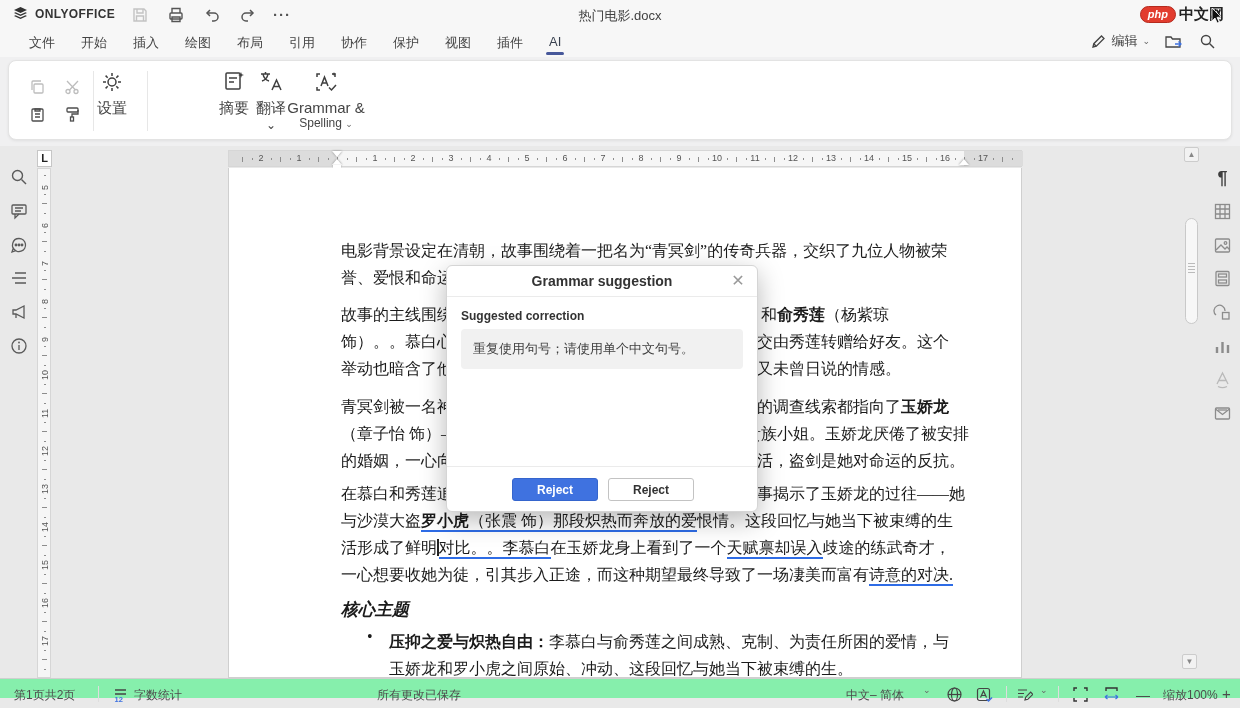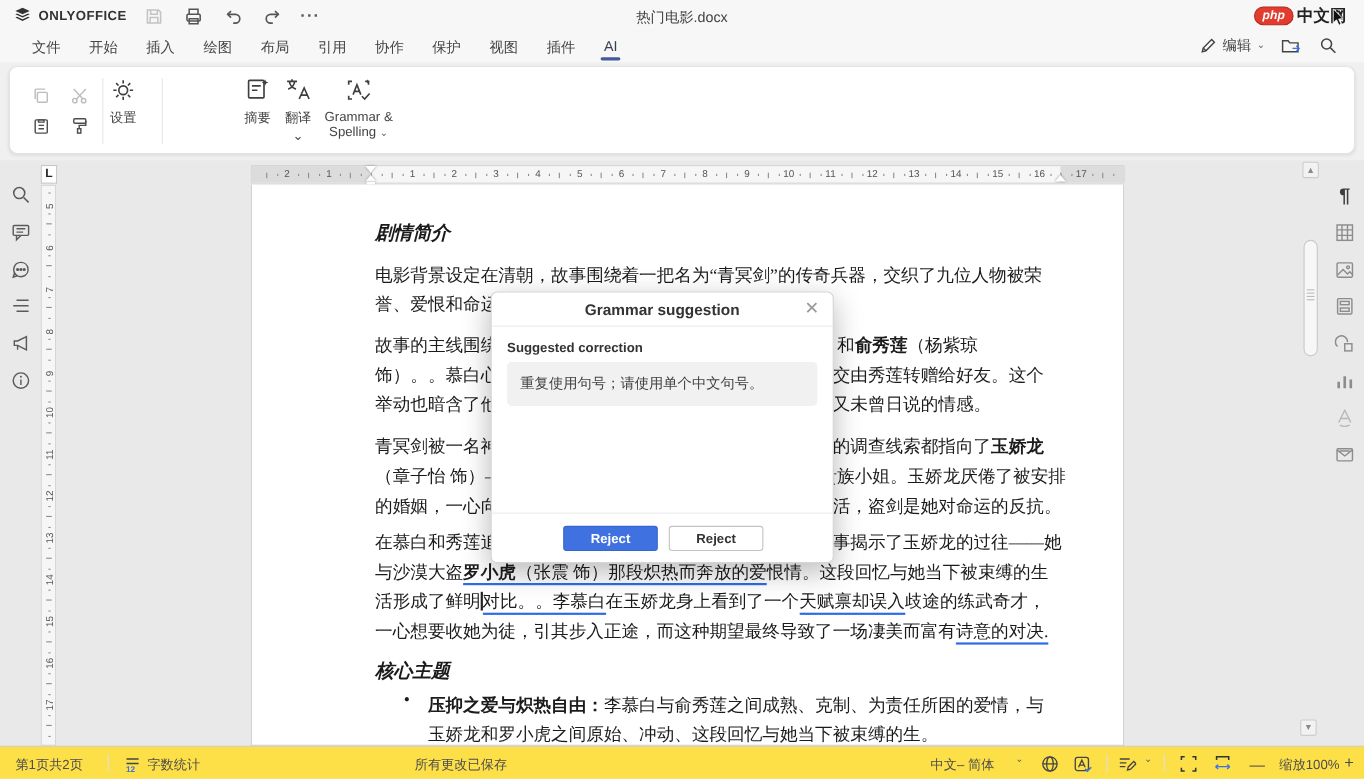--- a/index.html
+++ b/index.html
@@ -31,21 +31,21 @@
   #menu-search-btn { position:absolute; right:24px; top:5px; width:17px; height:17px; color:#444; }
 
   
   #ribbon-zone { position:absolute; left:0; top:57px; width:1240px; height:89px; background:#f0f0f1; }
   #ribbon-card { position:absolute; left:8px; top:3px; width:1224px; height:80px; background:#fff; border:1px solid #e3e3e3; border-radius:8px; box-shadow:0 1px 3px rgba(0,0,0,.07); }
   .clip-ic { position:absolute; width:17px; height:17px; color:#4d4d4d; }
   .clip-ic.disabled { color:#bdbdbd; }
   .rib-divider { position:absolute; top:10px; width:1px; height:60px; background:#e7e7e7; }
   .rib-btn { position:absolute; top:8px; text-align:center; color:#444; }
   .rib-btn .rib-ic { margin:0 auto; width:26px; height:26px; color:#3f3f3f; }
-  .rib-btn .rib-label { font-size:12px; color:#444; margin-top:4px; white-space:nowrap; }
+  .rib-btn .rib-label { font-size:15px; color:#444; margin-top:4px; white-space:nowrap; }
   .rib-btn .rib-label2 { font-size:12px; color:#444; white-space:nowrap; }
 
   
   #workarea { position:absolute; left:0; top:146px; width:1240px; height:532px; background:#e9e9e9; }
   .side-ic { position:absolute; left:10px; width:18px; height:18px; color:#5a5a5a; }
 
   #corner-box { position:absolute; left:37px; top:4px; width:15px; height:17px; background:#fff; border:1px solid #c6c6c6; font-size:11px; font-weight:700; color:#222; text-align:center; line-height:15px; }
   #hruler { position:absolute; left:228px; top:4px; width:794px; height:17px; background:#f6f6f6; border:1px solid #d6d6d6; }
   .hm { position:absolute; top:0; height:15px; background:#dcdcdc; }
   .htick { position:absolute; top:7px; width:1px; background:#8d8d8d; }
@@ -80,21 +80,21 @@
   #dlg-close { position:absolute; right:10px; top:6px; width:18px; height:18px; color:#999; font-size:16px; line-height:18px; text-align:center; }
   .dlg-label { margin:12px 14px 6px; font-size:12px; font-weight:700; color:#333; }
   .dlg-box { margin:0 14px; height:40px; background:#f1f1f1; border-radius:4px; font-size:13px; color:#3f3f3f; line-height:40px; padding-left:12px; font-family:"Liberation Sans","DejaVu Sans",sans-serif; white-space:nowrap; overflow:hidden; }
   .red-char { color:#e04b2f; }
   #dlg-footer { position:absolute; left:0; right:0; bottom:0; height:45px; border-top:1px solid #ebebeb; }
   .dlg-btn { position:absolute; top:11px; width:86px; height:23px; border-radius:3px; font-size:12px; font-weight:700; text-align:center; line-height:22px; cursor:default; }
   #btn-accept { left:65px; background:#3f72e0; color:#fff; border:1px solid #3565cd; }
   #btn-reject { left:161px; background:#fff; color:#333; border:1px solid #c3c3c3; }
 
   
-  #statusbar { position:absolute; left:0; top:678px; width:1240px; height:30px; background:#fde047; border-top:1px solid #cfcfcf; font-size:12px; color:#4d4d4d; }
+  #statusbar { position:absolute; left:0; top:678px; width:1240px; height:20px; background:#86efac; border-top:1px solid #cfcfcf; font-size:12px; color:#4d4d4d; }
   .sb-divider { position:absolute; top:7px; width:1px; height:16px; background:#dedede; }
   .sb-ic { position:absolute; width:17px; height:17px; color:#4d4d4d; }
   .sb-text { position:absolute; top:8px; white-space:nowrap; }
 </style>
 </head>
 <body>
 
 <div id="app">
 
   <div id="topbar">
@@ -397,23 +397,20 @@
         <div class="vtick" style="top: 423.5px; width: 2px; left: 6px;"></div>
         <div class="vtick" style="top: 442.5px; width: 2px; left: 6px;"></div>
         <div class="vtick" style="top: 452px; width: 5px; left: 4px;"></div>
         <div class="vtick" style="top: 461.5px; width: 2px; left: 6px;"></div>
         <div class="vtick" style="top: 480.5px; width: 2px; left: 6px;"></div>
         <div class="vtick" style="top: 490px; width: 5px; left: 4px;"></div>
         <div class="vtick" style="top: 499.5px; width: 2px; left: 6px;"></div>
       </div>
 
     <div id="page">
-        <div class="doc-block h" style="top: 30px;">
-          <div class="doc-line"><span>剧情简介</span></div>
-        </div>
         <div class="doc-block p" style="top: 69px;">
           <div class="doc-line"><span>电影背景设定在清朝，故事围绕着一把名为“青冥剑”的传奇兵器，交织了九位人物被荣</span></div>
           <div class="doc-line"><span>誉、爱恨和命运纠缠的武侠故事。</span></div>
         </div>
         <div class="doc-block p" style="top: 133px;">
           <div class="doc-line"><span>故事的主线围绕一代大侠、武当派高手</span><span class="seg-b">李慕白</span><span>（周润发 饰）和</span><span class="seg-b">俞秀莲</span><span>（杨紫琼</span></div>
           <div class="doc-line"><span>饰）。。慕白心灰意冷，决意退隐江湖，此后将青冥剑托付交由秀莲转赠给好友。这个</span></div>
           <div class="doc-line"><span>举动也暗含了他对秀莲多年来一直深藏于心底、压抑克制而又未曾日说的情感。</span></div>
         </div>
         <div class="doc-block p" style="top: 225px;">

